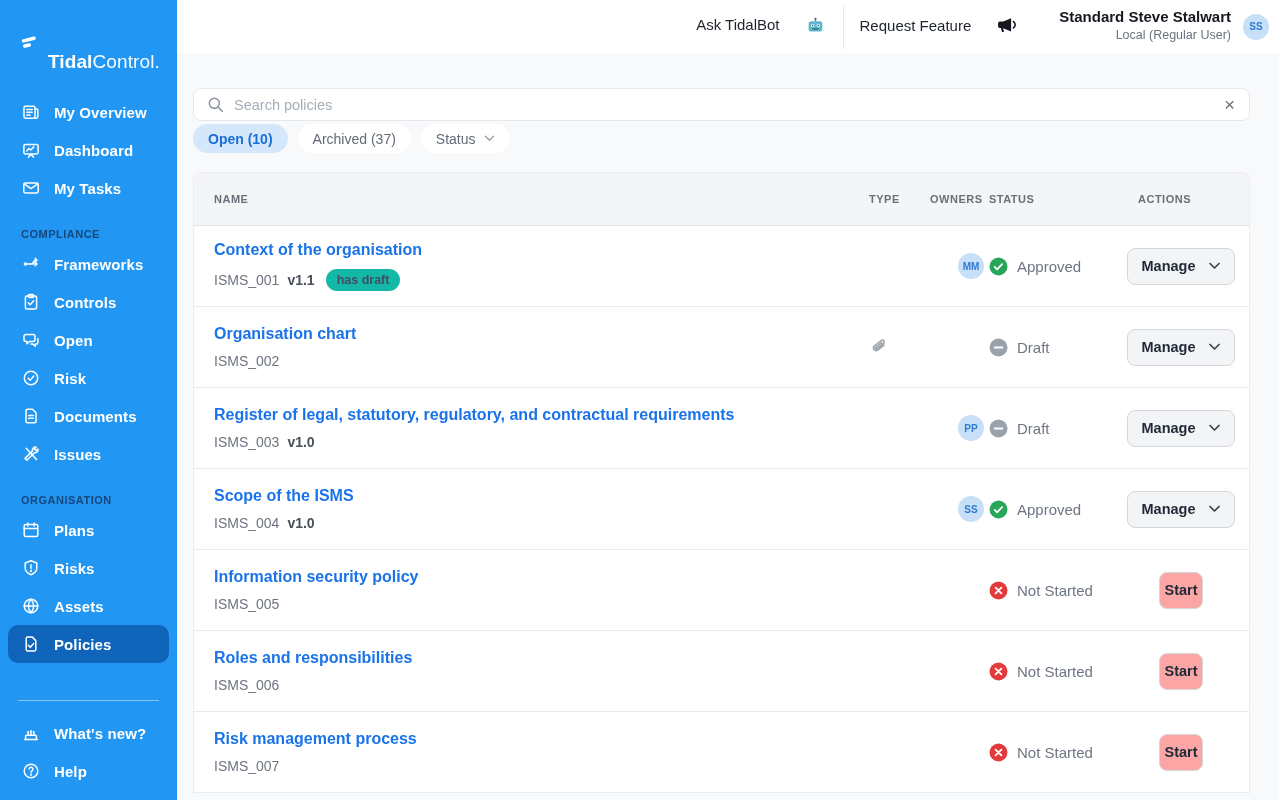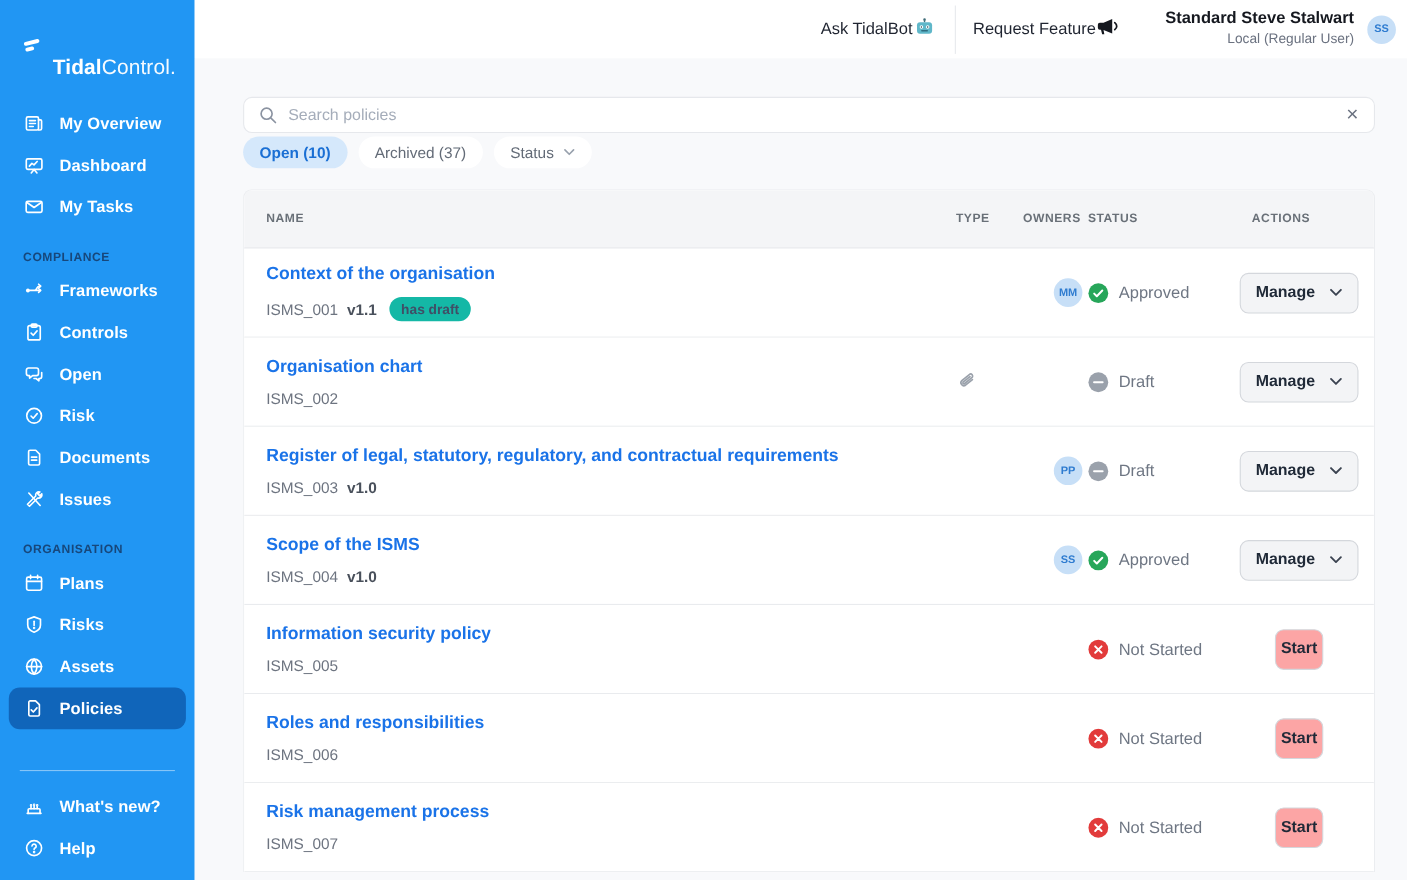--- a/index.html
+++ b/index.html
@@ -33,30 +33,30 @@
   .nav-item svg{width:20px;height:20px;}
   .nav-label{font-size:15px;font-weight:600;letter-spacing:.1px;}
   .nav-item.active{background:var(--sidebar-active);}
   .section-title{font-size:11px;font-weight:800;letter-spacing:.5px;color:var(--section-title);margin:21px 0 5px 21px;}
   .sidebar-footer{margin-top:auto;padding-bottom:10px;}
   .sidebar-divider{height:1px;background:rgba(255,255,255,.45);margin:0 18px 13px 18px;}
 
   
   .main{flex:1;display:flex;flex-direction:column;min-width:0;}
   .topbar{height:53px;background:#fff;display:flex;align-items:center;flex:none;padding-right:10px;}
-  .topbar-btn{display:flex;align-items:center;gap:1px;background:none;border:none;font-family:inherit;font-size:15px;color:#1f2430;cursor:pointer;}
+  .topbar-btn{display:flex;gap:26px;background:none;border:none;font-family:inherit;font-size:15px;color:#1f2430;cursor:pointer;}
   .ask-btn{margin-left:auto;}
   .vdivider{width:1px;height:44px;background:#e7e9ed;margin:0 16px 0 18px;}
   .user-block{margin-left:42px;text-align:right;cursor:pointer;}
   .user-name{font-size:15px;font-weight:700;color:#15181f;line-height:1.25;}
   .user-role{font-size:12.5px;color:var(--gray-text);line-height:1.4;}
   .avatar{width:26px;height:26px;border-radius:50%;background:#c7dff7;color:#2f7cd0;font-size:10px;font-weight:700;display:flex;align-items:center;justify-content:center;flex:none;}
   .topbar .avatar{margin-left:12px;cursor:pointer;}
 
-  .content{flex:1;background:var(--content-bg);padding:35px 29px 0 44px;overflow:hidden;}
+  .content{flex:1;background:var(--content-bg);padding:35px 29px 0 16px;overflow:hidden;}
 
   
   .searchbar{height:33px;background:#fff;border:1px solid #e6e8ec;border-radius:8px;display:flex;align-items:center;padding:0 12px 0 13px;gap:10px;}
   .searchbar input{flex:1;border:none;outline:none;font-family:inherit;font-size:14.5px;color:#15181f;background:transparent;}
   .searchbar input::placeholder{color:#a5adba;}
   .clear-btn{background:none;border:none;font-size:19px;line-height:1;color:#6b7280;cursor:pointer;padding:0 2px;}
 
   
   .filters{display:flex;align-items:center;gap:10px;margin-top:3px;}
   .chip{height:29px;border:none;border-radius:15px;background:#fff;color:#636b77;font-family:inherit;font-size:14px;padding:0 15px;display:flex;align-items:center;gap:8px;cursor:pointer;}

